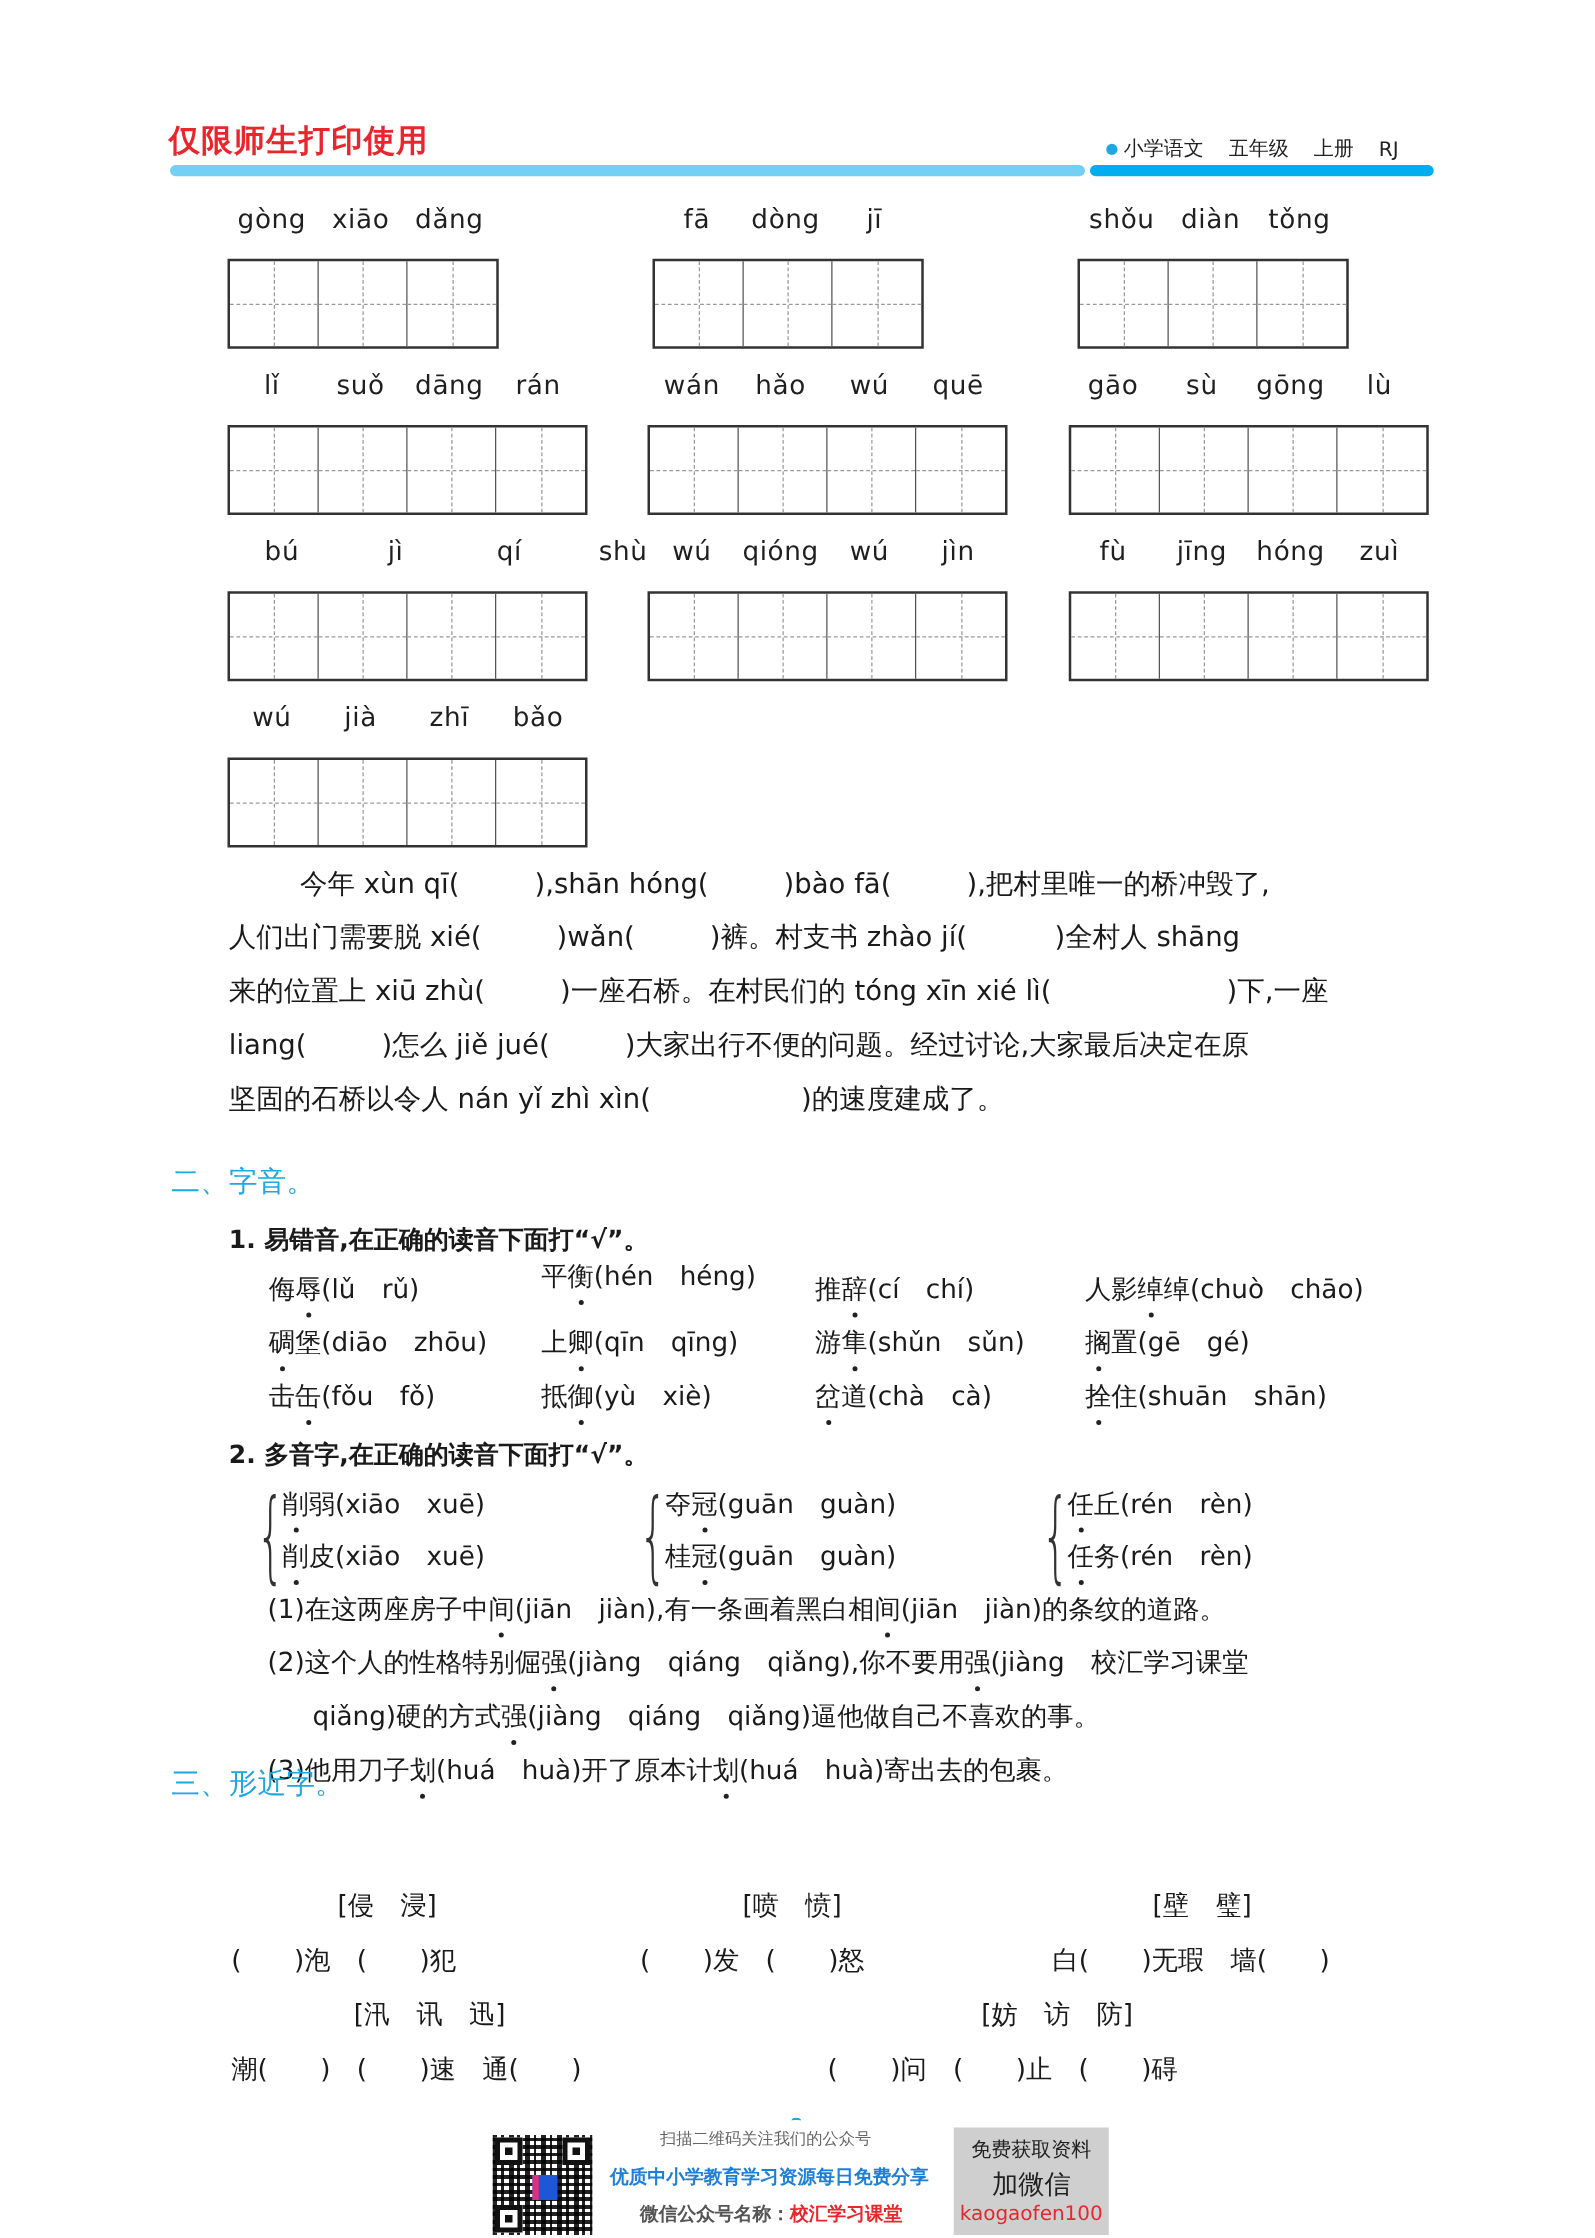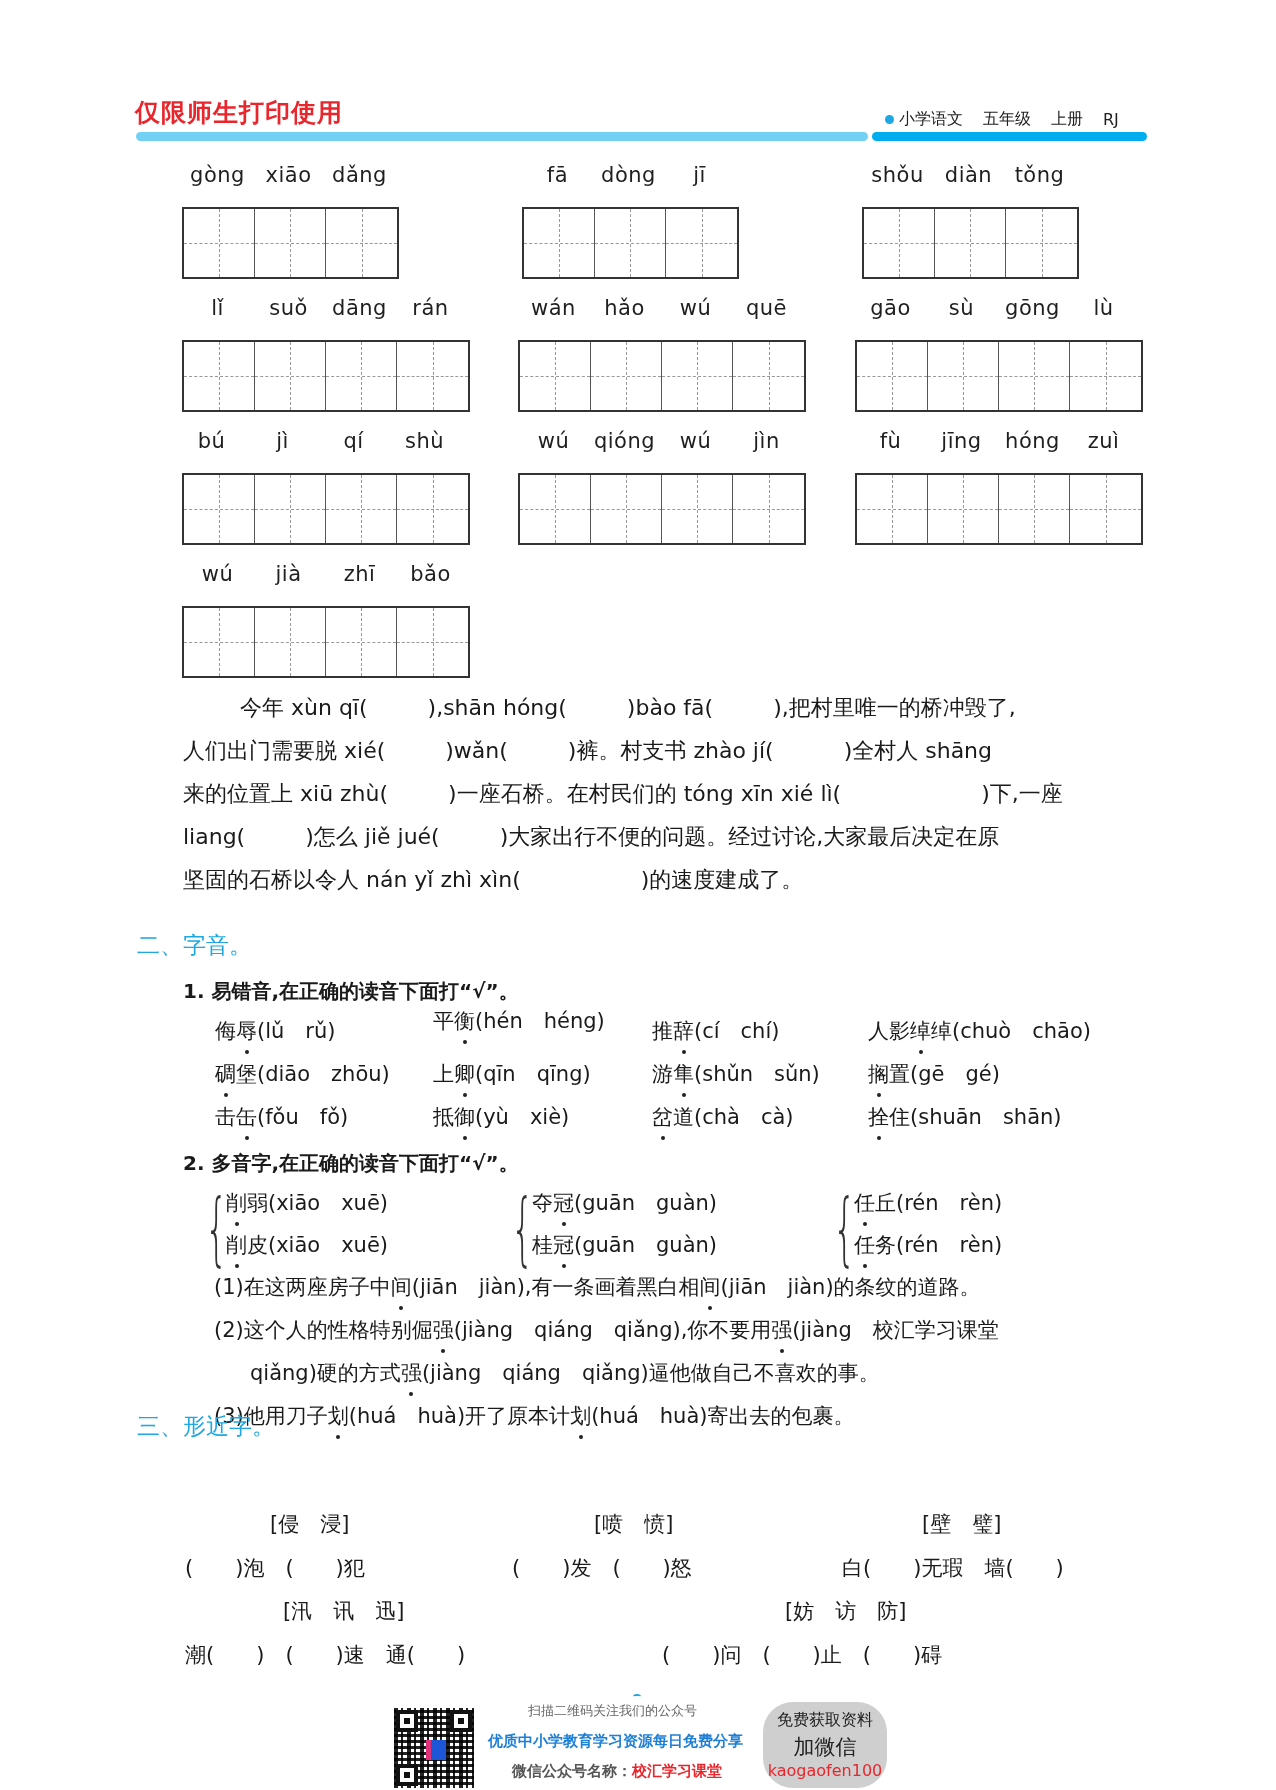--- a/index.html
+++ b/index.html
@@ -42,21 +42,21 @@
      repeating-linear-gradient(90deg,#222 0 4px,#fff 4px 7px,#222 7px 9px,#fff 9px 13px),
      repeating-linear-gradient(0deg,#fff 0 3px,#222 3px 6px);
      background-blend-mode:multiply; border:2px solid #fff; }
   .qr-corner { position:absolute; width:22px; height:22px; border:4px solid #111; background:#fff; }
   .qr-corner::after { content:""; position:absolute; left:4px; top:4px; width:6px; height:6px; background:#111; }
   .qr-logo { position:absolute; left:32px; top:32px; width:20px; height:20px; background:#1e56d8; border-left:5px solid #e0307a; }
   .ft-1 { left:528px; top:1702px; font-size:13px; color:#666; }
   .ft-2 { left:488px; top:1732px; font-size:15px; color:#1e7fd6; font-weight:bold; }
   .ft-3 { left:512px; top:1762px; font-size:15px; color:#555; font-weight:bold; }
   .ft-3 .red { color:#e8262c; }
-  .ft-box { left:763px; top:1702px; width:124px; height:86px; background:#cfcfcf; text-align:center;border-radius:30px; }
+  .ft-box { left:763px; top:1702px; width:124px; height:86px; background:#cfcfcf; text-align:center; }
   .ft-box .a { font-size:16px; color:#222; margin-top:8px; }
   .ft-box .b { font-size:21px; color:#222; margin-top:2px; }
   .ft-box .c { font-size:16px; color:#e8262c; margin-top:0; }
   .pg-mark { left:633px; top:1694px; width:8px; height:5px; border-top:2px solid #1ea7e1; border-radius:50% 50% 0 0; }
 </style>
 </head>
 <body>
 
 <div class="abs hdr-title">仅限师生打印使用</div>
 <div class="abs hdr-right">
@@ -142,21 +142,21 @@
         <span>lù</span>
       </div>
       <div class="grid" style="left: 855px; top: 340px; width: 288px;">
         <div class="cell"></div>
         <div class="cell"></div>
         <div class="cell"></div>
         <div class="cell"></div>
       </div>
     </div>
     <div class="word">
-      <div class="py-row" style="left: 176px; top: 429px;">
+      <div class="py-row" style="left: 190px; top: 429px; gap: 20px;">
         <span>bú</span>
         <span>jì</span>
         <span>qí</span>
         <span>shù</span>
       </div>
       <div class="grid" style="left: 182px; top: 473px; width: 288px;">
         <div class="cell"></div>
         <div class="cell"></div>
         <div class="cell"></div>
         <div class="cell"></div>

